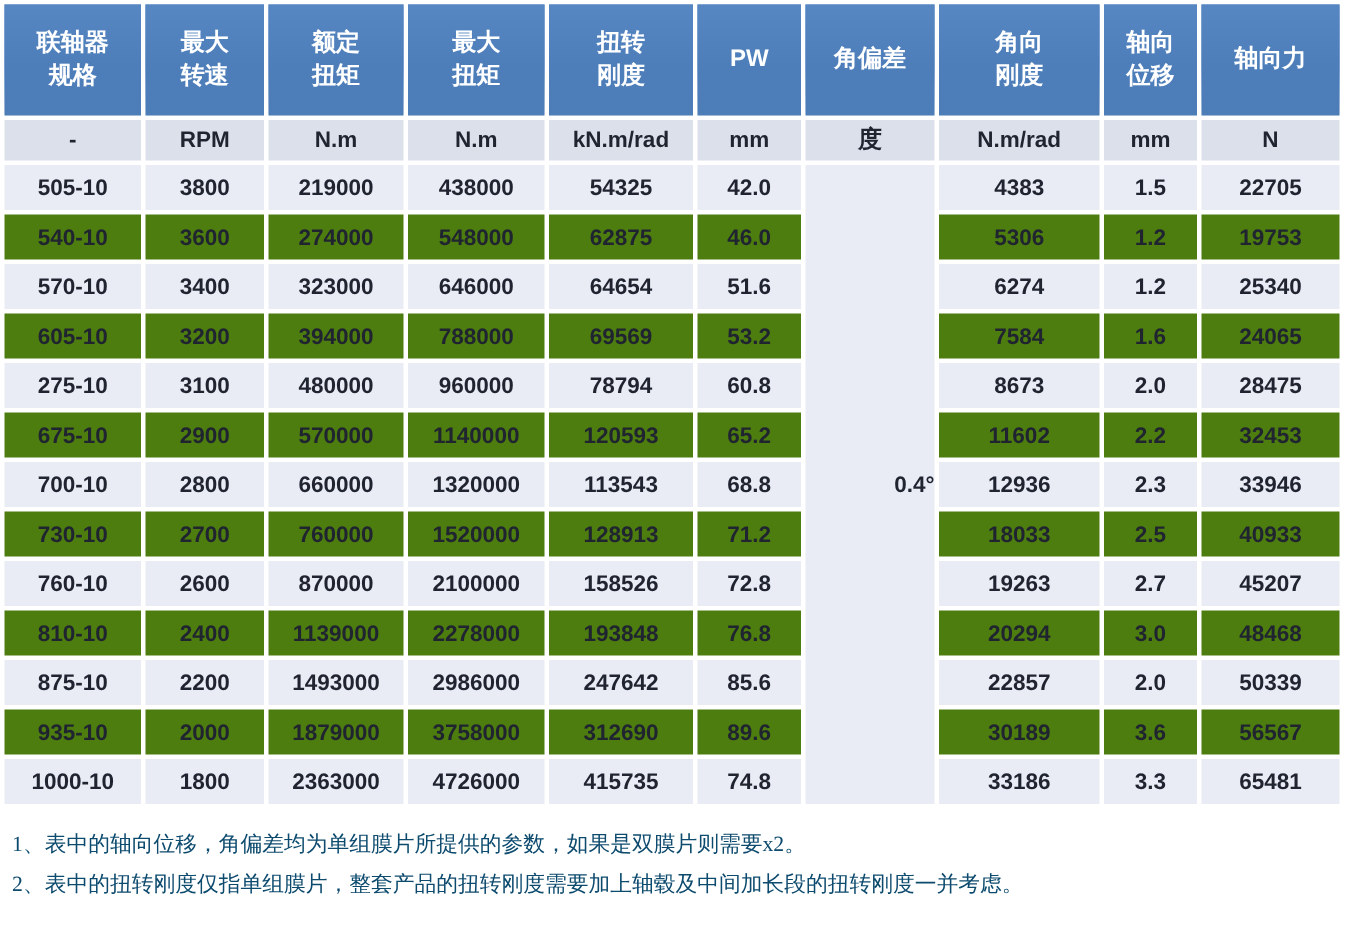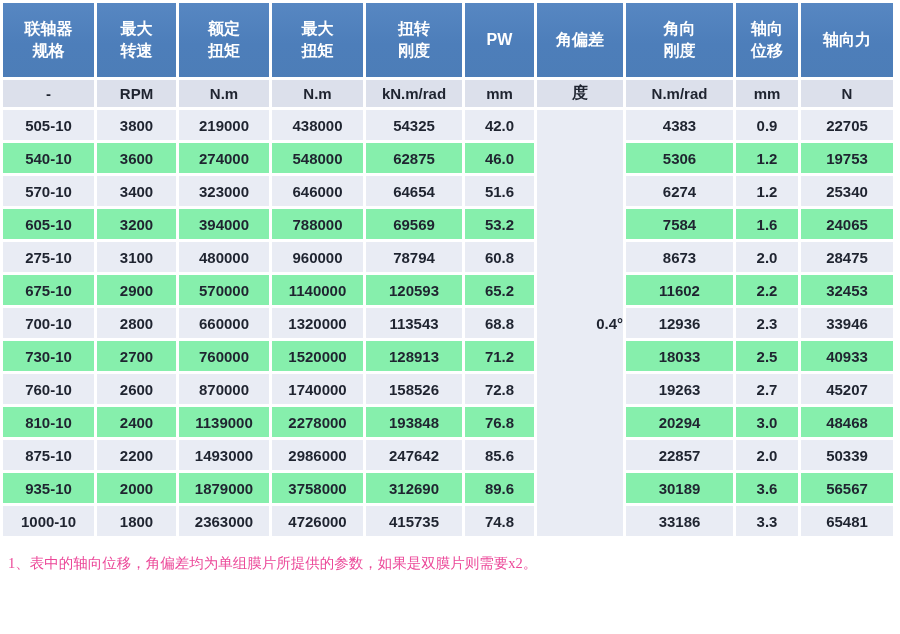--- a/index.html
+++ b/index.html
@@ -50,31 +50,31 @@
     font-family: "Liberation Serif", "DejaVu Serif", serif;
     font-size: 16px;
   }
   tbody td {
     height: 30px;
     font-size: 15px;
     font-weight: 600;
     color: #1f2430;
   }
   tbody tr.light td { background: #e9ecf4; }
-  tbody tr.dark  td { background: #86efac; }
+  tbody tr.dark  td { background: #4d7c0f; }
   tbody td.deviation {
     background: #e9ecf3;
     font-size: 15px;
     text-align: right;
   }
   .notes {
     margin: 11px 0 0 8px;
     font-family: "Liberation Serif", "DejaVu Serif", serif;
     font-size: 14.5px;
-    color: #ec4899;
+    color: #0c4a6e;
   }
   .note {
     line-height: 27px;
     white-space: nowrap;
   }
 </style>
 </head>
 <body>
 
 <div class="page">
@@ -127,21 +127,21 @@
     <tbody>
         <tr class="light">
           <td>505-10</td>
           <td>3800</td>
           <td>219000</td>
           <td>438000</td>
           <td>54325</td>
           <td>42.0</td>
           <td class="deviation" rowspan="13">0.4°</td>
           <td>4383</td>
-          <td>0.9</td>
+          <td>1.5</td>
           <td>22705</td>
         </tr>
         <tr class="dark">
           <td>540-10</td>
           <td>3600</td>
           <td>274000</td>
           <td>548000</td>
           <td>62875</td>
           <td>46.0</td>
           <td>5306</td>
@@ -211,21 +211,21 @@
           <td>128913</td>
           <td>71.2</td>
           <td>18033</td>
           <td>2.5</td>
           <td>40933</td>
         </tr>
         <tr class="light">
           <td>760-10</td>
           <td>2600</td>
           <td>870000</td>
-          <td>1740000</td>
+          <td>2100000</td>
           <td>158526</td>
           <td>72.8</td>
           <td>19263</td>
           <td>2.7</td>
           <td>45207</td>
         </tr>
         <tr class="dark">
           <td>810-10</td>
           <td>2400</td>
           <td>1139000</td>
@@ -267,14 +267,15 @@
           <td>74.8</td>
           <td>33186</td>
           <td>3.3</td>
           <td>65481</td>
         </tr>
       </tbody>
   </table>
 
   <div class="notes">
     <div class="note">1、表中的轴向位移，角偏差均为单组膜片所提供的参数，如果是双膜片则需要x2。</div>
+    <div class="note">2、表中的扭转刚度仅指单组膜片，整套产品的扭转刚度需要加上轴毂及中间加长段的扭转刚度一并考虑。</div>
   </div>
 </div>
 
 </body></html>

